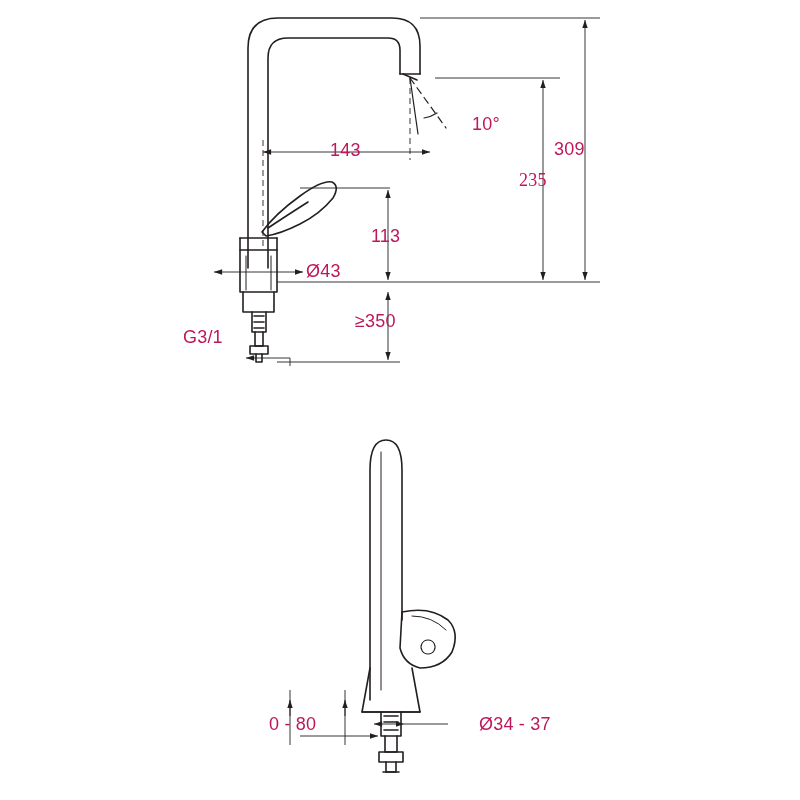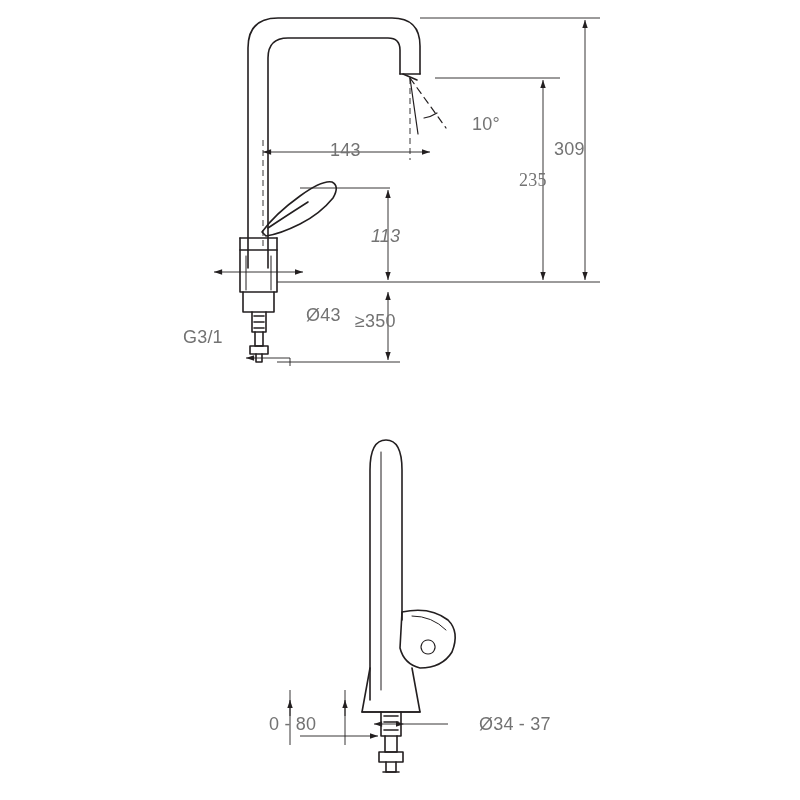--- a/index.html
+++ b/index.html
@@ -23,21 +23,21 @@
     position: absolute;
     top: 0;
     left: 0;
     width: 800px;
     height: 800px;
   }
   .dim-label {
     position: absolute;
     font-family: "Liberation Sans", sans-serif;
     font-size: 17px;
-    color: #737373;
+    color: #be185d;
     white-space: nowrap;
     letter-spacing: 0.2px;
   }
   .dim-label.big {
     font-size: 18px;
   }
 </style>
 </head>
 <body>
 
@@ -144,27 +144,27 @@
 
       <line x1="374" y1="724" x2="404" y2="724" marker-start="url(#arrStart)" marker-end="url(#arrEnd)"></line>
       <line x1="404" y1="724" x2="448" y2="724"></line>
     </g>
   </svg>
 
   <div class="dim-label big" style="left:554px; top:139px;">309</div>
 
   <div class="dim-label big" style="left:519px; top:170px;font-family:Liberation Serif, serif;">235</div>
 
-  <div class="dim-label big" style="left:371px; top:226px;font-style:italic;">113</div>
+  <div class="dim-label big" style="left:371px; top:226px;">113</div>
 
   <div class="dim-label big" style="left:330px; top:140px;">143</div>
 
   <div class="dim-label big" style="left:472px; top:114px;">10°</div>
 
-  <div class="dim-label big" style="left:306px; top:261px;margin-top:44px;">Ø43</div>
+  <div class="dim-label big" style="left:306px; top:261px;">Ø43</div>
 
   <div class="dim-label big" style="left:355px; top:311px;">≥350</div>
 
   <div class="dim-label big" style="left:183px; top:327px;">G3/1</div>
 
   <div class="dim-label big" style="left:269px; top:714px;">0 - 80</div>
 
   <div class="dim-label big" style="left:479px; top:714px;">Ø34 - 37</div>
 
 </div>

